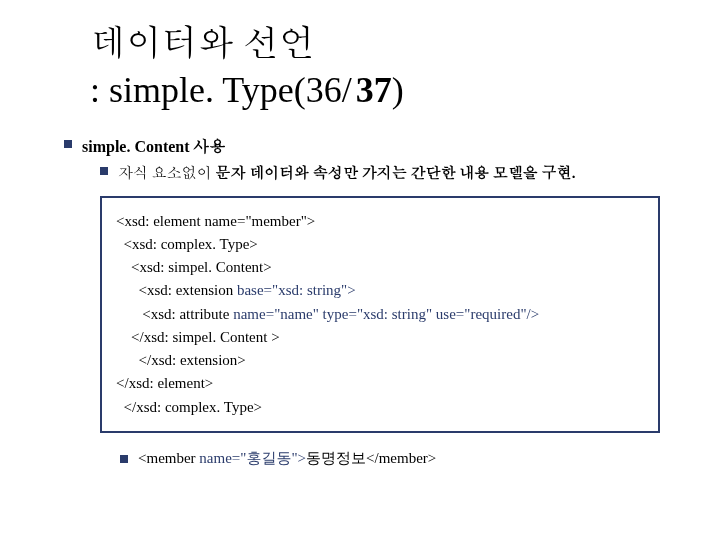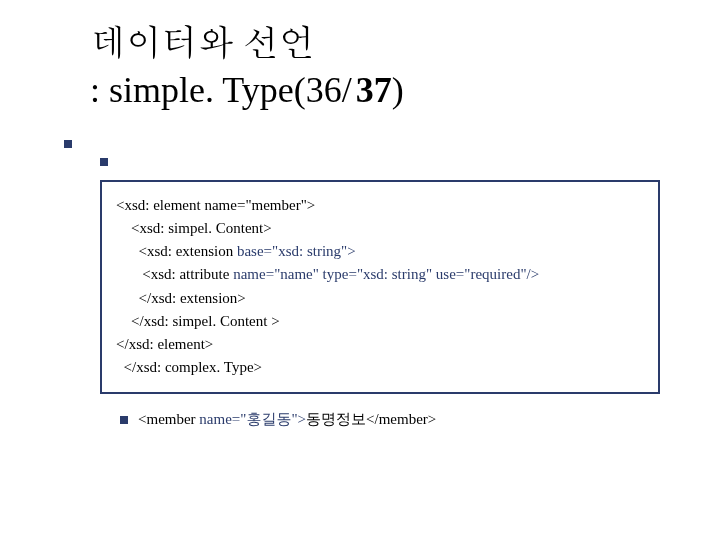--- a/index.html
+++ b/index.html
@@ -80,33 +80,38 @@
 
 <div class="title">
   <div>데이터와 선언</div>
   <div>
     <span class="title-colon">: simple. Type(36/</span><span class="bold27">37</span><span>)</span>
   </div>
 </div>
 
 <div class="bullet-row level1">
   <div class="bullet"></div>
+  <div class="level1-text">simple. Content 사용</div>
 </div>
 
 <div class="bullet-row level2">
   <div class="bullet"></div>
+  <div class="level2-text">
+    <span>자식 요소없이 </span><span class="bold-nav">문자 데이터와 속성만 가지는 간단한 내용 모델을 구현.</span>
+  </div>
 </div>
 
 <div class="code-box">
   <div class="code-line">&lt;xsd: element name="member"&gt;</div>
+  <div class="code-line">  &lt;xsd: complex. Type&gt;</div>
   <div class="code-line">    &lt;xsd: simpel. Content&gt;</div>
   <div class="code-line"><span>      &lt;xsd: extension </span><span class="navy">base="xsd: string"&gt;</span></div>
   <div class="code-line"><span>       &lt;xsd: attribute </span><span class="navy">name="name" type="xsd: string" use="required"/&gt;</span></div>
+  <div class="code-line">    &lt;/xsd: simpel. Content &gt;</div>
   <div class="code-line">      &lt;/xsd: extension&gt;</div>
-  <div class="code-line">    &lt;/xsd: simpel. Content &gt;</div>
   <div class="code-line">&lt;/xsd: element&gt;</div>
   <div class="code-line">  &lt;/xsd: complex. Type&gt;</div>
 </div>
 
 <div class="example-row">
   <div class="bullet"></div>
   <div class="example-text">
     <span>&lt;member </span><span class="navy">name="홍길동"&gt;</span><span>동명정보&lt;/member&gt;</span>
   </div>
 </div>

